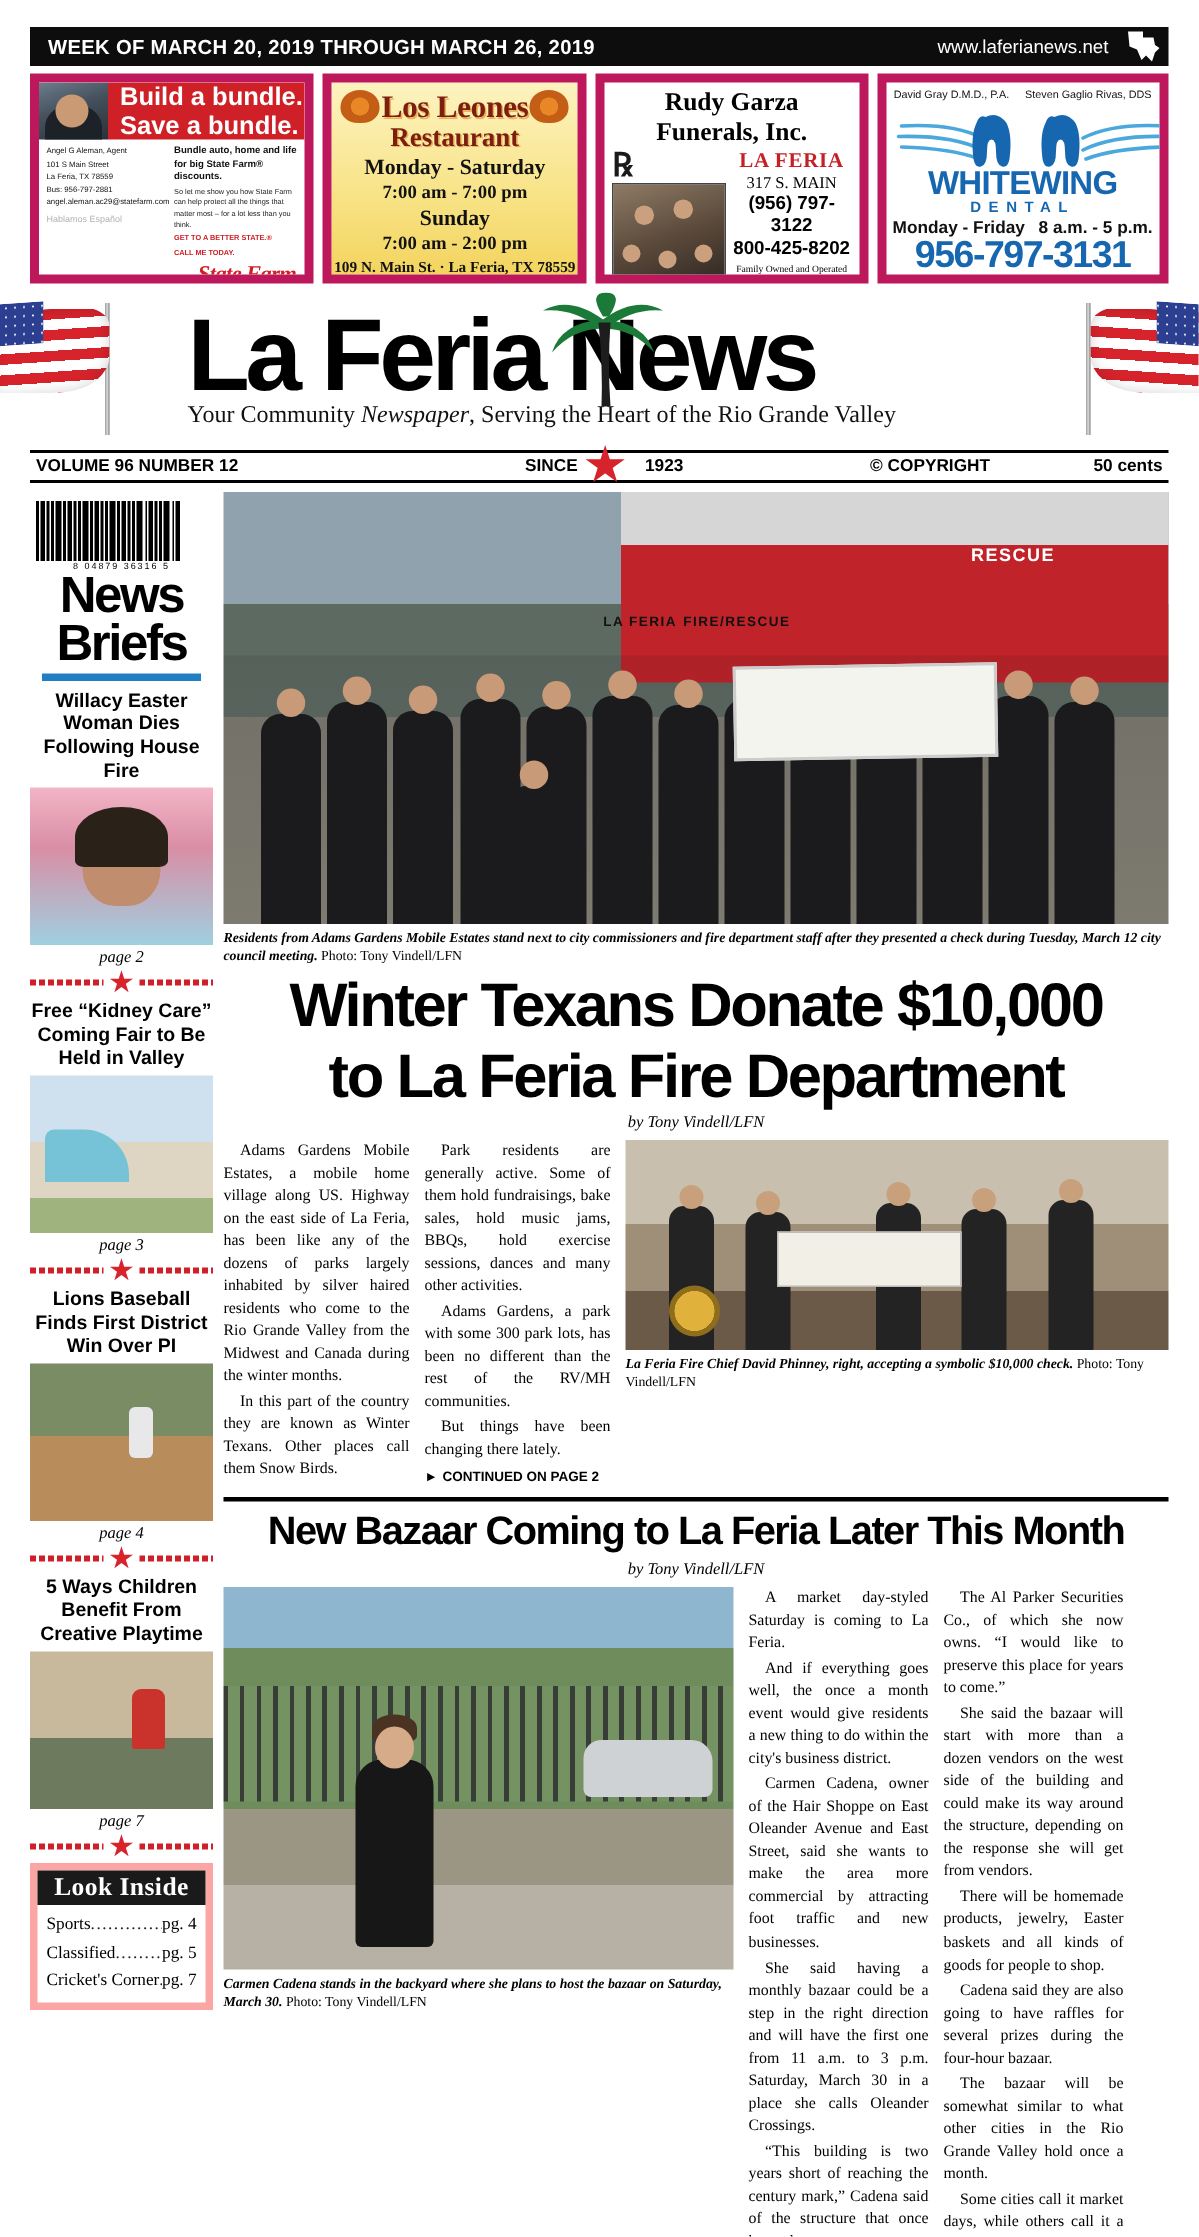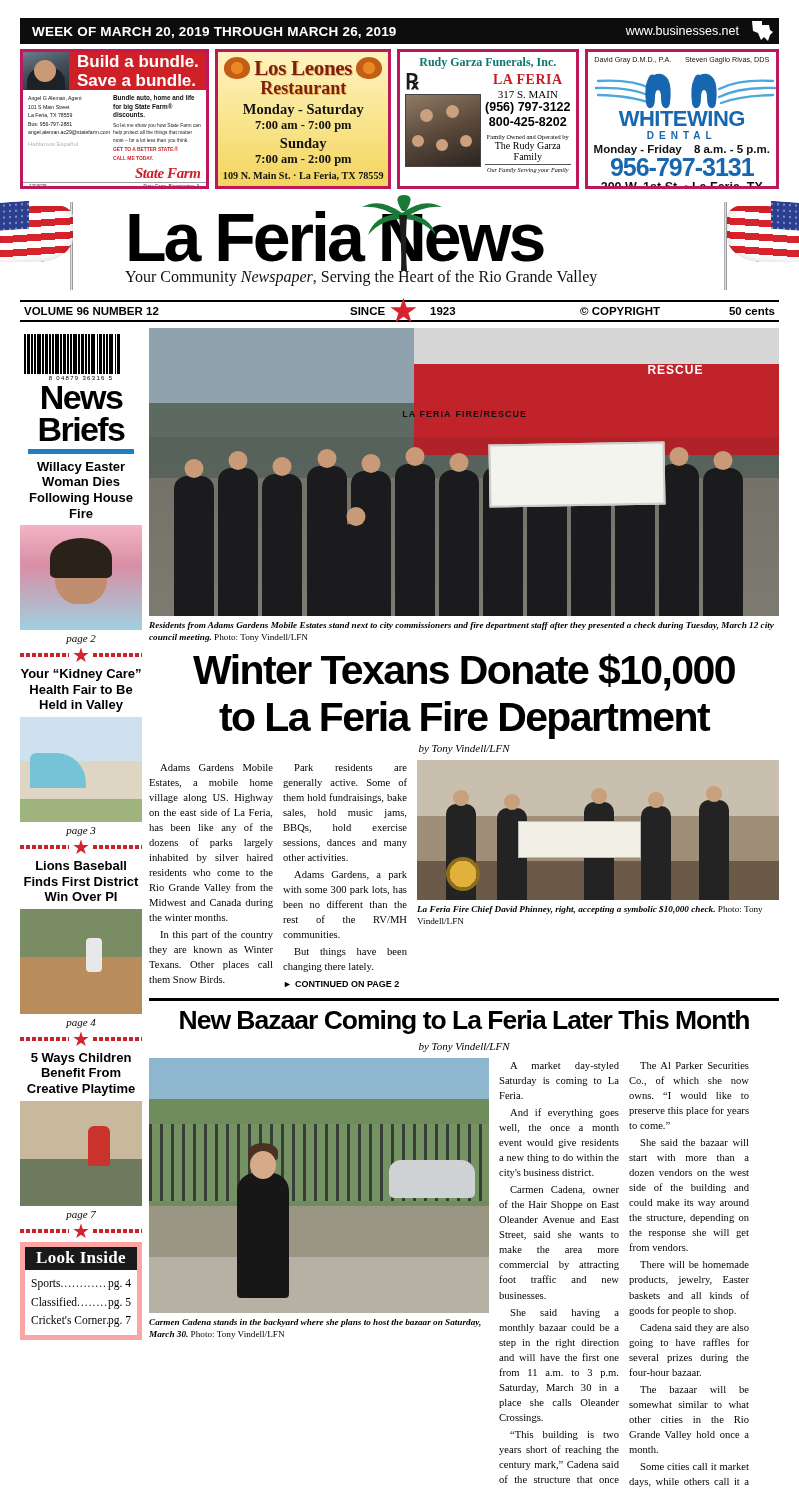--- a/index.html
+++ b/index.html
@@ -25,21 +25,21 @@
   .topbar .site {
     font-family: "Liberation Sans", sans-serif; font-size: 12.5px; margin-right: 30px;
   }
   .tx-shape {
     position: absolute; right: 4px; top: 1px; width: 26px; height: 24px;
     color: #fff;
   }
 
   
   .adrow-top { display: flex; gap: 6px; margin-top: 5px; height: 140px; }
-  .ad { border: 3px solid #be185d; background: #fff; position: relative; overflow: hidden; }
+  .ad { border: 6px solid #be185d; background: #fff; position: relative; overflow: hidden; }
 
   
   .ad-sf { width: 190px; display: flex; flex-direction: column; }
   .sf-top { display: flex; height: 56px; }
   .sf-photo {
     width: 46px; background: linear-gradient(160deg,#6d7d8c 0%,#44505c 45%,#2a3138 100%);
     position: relative;
   }
   .sf-photo::after{
     content:""; position:absolute; left:11px; top:8px; width:22px; height:22px;
@@ -80,21 +80,21 @@
   .ll-go { display:flex; align-items:baseline; justify-content:center; gap:4px; margin-top:2px; }
   .ll-go .s { font-size:11px; font-weight:bold; }
   .ll-go .n { font-size:18px; font-weight:bold; color:#8e1a0d; }
   .lion { position:absolute; width:26px; height:22px; top:5px;
           background:radial-gradient(circle at 50% 50%, #e8821f 0 35%, #c1560d 36% 100%);
           border-radius:50% 50% 45% 45%; opacity:.95; }
 
   
   .ad-rg { width:182px; padding:3px 5px; }
   .rg-title { text-align:center; font-family:"Liberation Serif",serif; font-weight:bold;
-              font-size:12px; color:#0f766e; }
+              font-size:17px; color:#000000; }
   .rg-main { display:flex; gap:4px; margin-top:2px; }
   .rg-left { width:76px; }
   .rg-logo { font-family:"Liberation Serif",serif; font-weight:bold; font-size:22px; color:#1a1a1a; line-height:.9; }
   .rg-photo { width:76px; height:73px; margin-top:2px;
               background:linear-gradient(160deg,#8e7b66 0%,#5b4a3b 50%,#2b2320 100%);
               border:1px solid #444; position:relative; }
   .rg-photo i { position:absolute; border-radius:50%; background:#caa07e; }
   .rg-right { flex:1; text-align:center; }
   .rg-city { font-family:"Liberation Serif",serif; font-size:14px; color:#c62026; font-weight:bold; letter-spacing:.5px;}
   .rg-addr { font-size:11px; }
@@ -254,21 +254,21 @@
   .bz-person b { position:absolute; left:50%; transform:translateX(-50%); top:-30px; width:30px; height:18px;
      border-radius:50% 50% 20% 20%; background:#4a3323; }
 </style>
 </head>
 <body>
 
 <div class="page">
 
   <div class="topbar">
     <span class="week">WEEK OF MARCH 20, 2019 THROUGH MARCH 26, 2019</span>
-    <span class="site">www.businesses.net</span>
+    <span class="site">www.laferianews.net</span>
     <svg class="tx-shape" viewBox="0 0 26 24">
       <path d="M3 2 L13 2 L13 6 L20 6 L21 11 L24 13 L21 16 L19 22 L15 18 L12 21 L9 14 L4 12 Z" fill="#fff"></path>
     </svg>
   </div>
 
   <div class="adrow-top">
 
     <div class="ad ad-sf">
       <div class="sf-top">
         <div class="sf-photo"></div>
@@ -454,21 +454,21 @@
 
       <div class="brief-head">Willacy Easter Woman Dies Following House Fire</div>
       <div class="brief-img img-woman"></div>
       <div class="brief-page">page 2</div>
 
       <div class="divider">
           <span class="dl"></span>
           <span class="ds">★</span>
           <span class="dl"></span>
         </div>
-      <div class="brief-head">Your “Kidney Care” Health Fair to Be Held in Valley</div>
+      <div class="brief-head">Free “Kidney Care” Coming Fair to Be Held in Valley</div>
       <div class="brief-img img-bldg"></div>
       <div class="brief-page">page 3</div>
 
       <div class="divider">
           <span class="dl"></span>
           <span class="ds">★</span>
           <span class="dl"></span>
         </div>
       <div class="brief-head">Lions Baseball Finds First District Win Over PI</div>
       <div class="brief-img img-base"></div>

